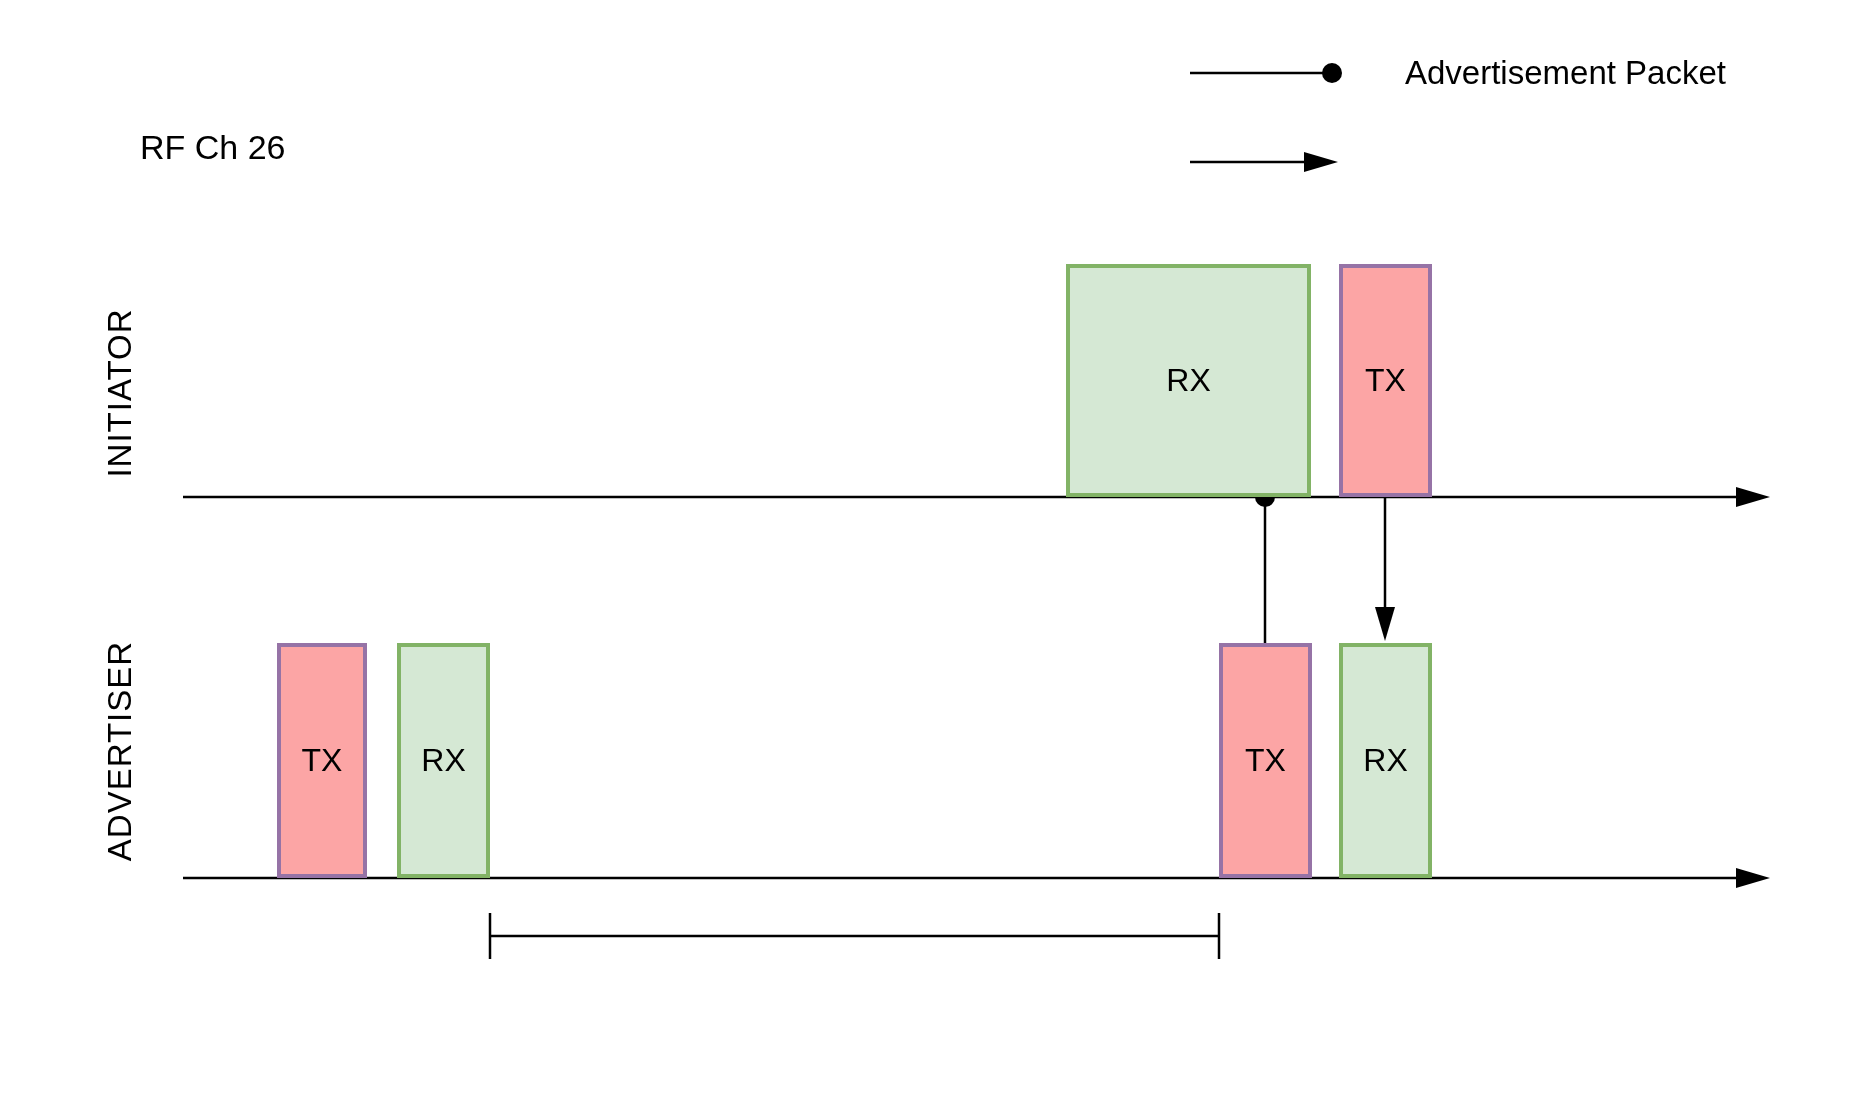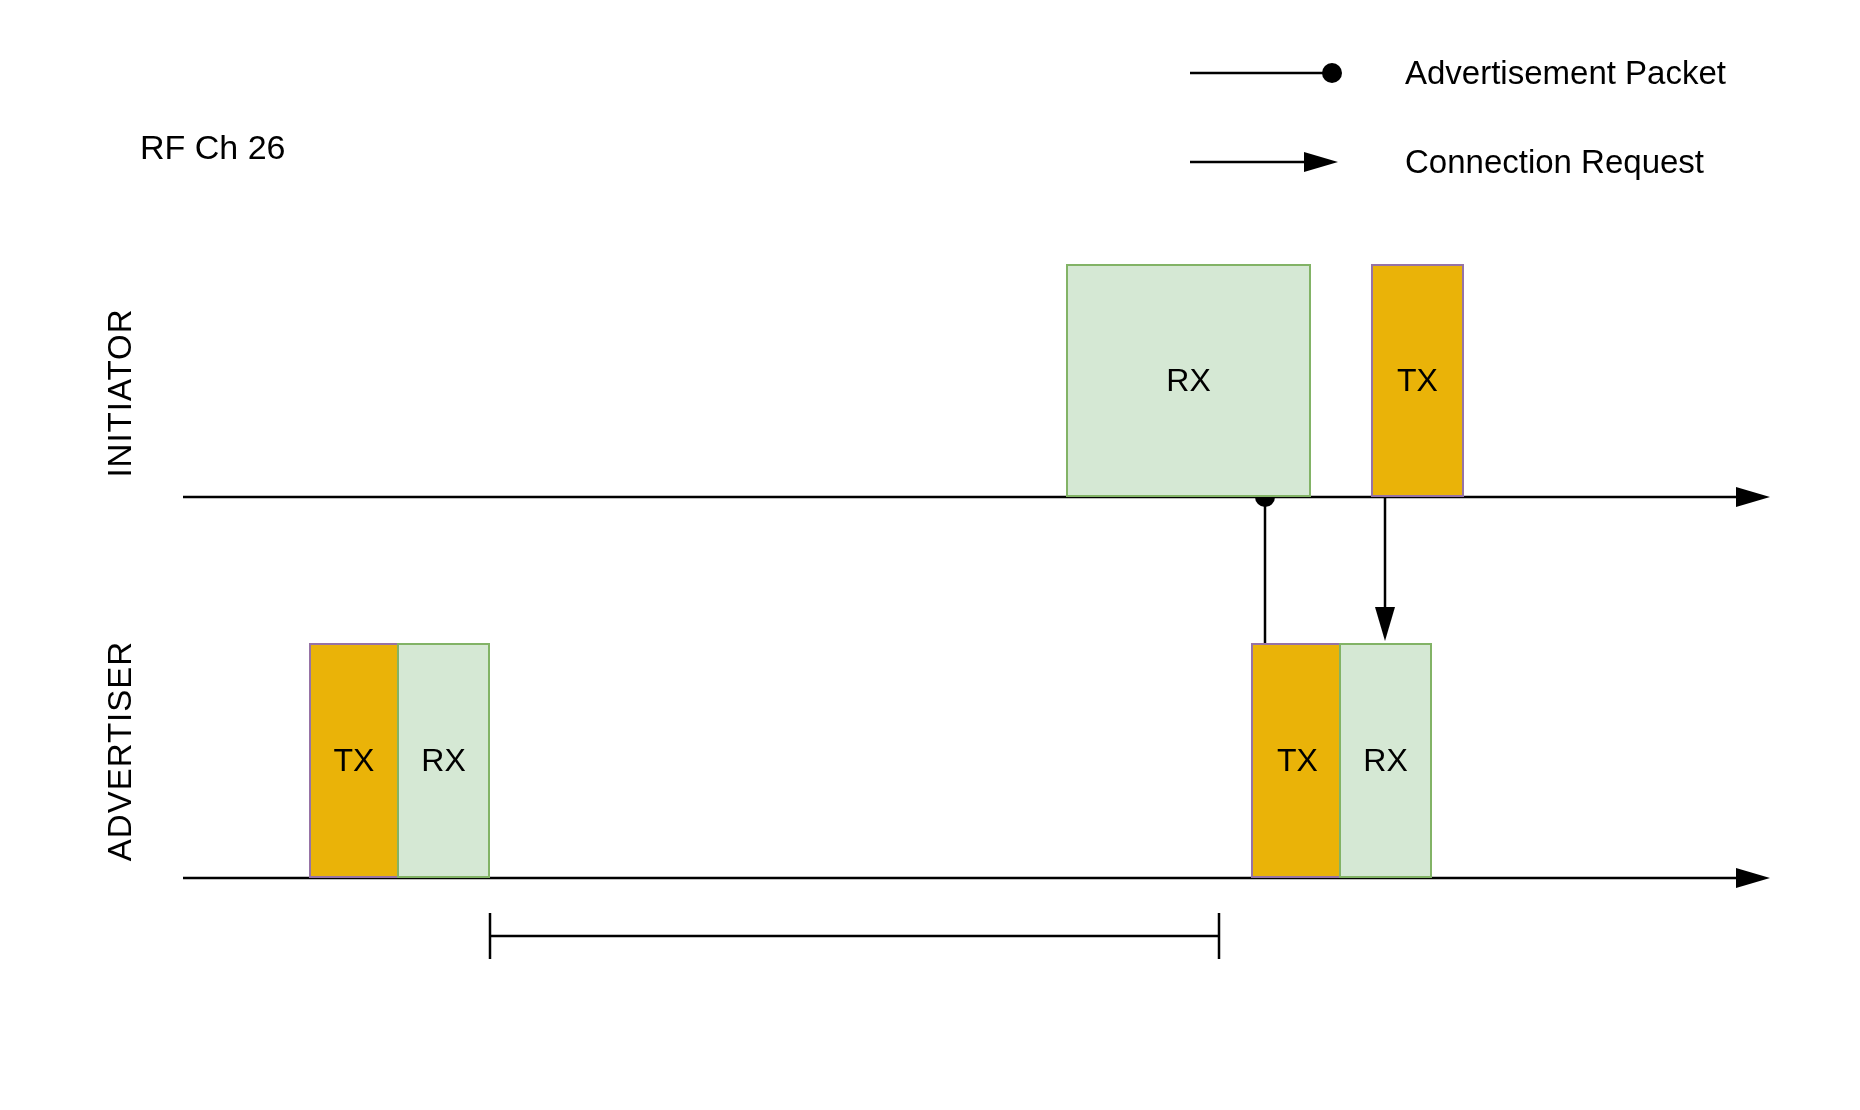--- a/index.html
+++ b/index.html
@@ -15,25 +15,25 @@
     background: #ffffff;
     overflow: hidden;
   }
   .layer { position: absolute; left: 0; top: 0; }
   .box {
     position: absolute;
     display: flex;
     align-items: center;
     justify-content: center;
     font-size: 32px;
-    border: 2px solid #0f172a;
+    border: 4px solid #0f172a;
     box-sizing: border-box;
   }
   .box.green  { background: #d5e8d4; border-color: #82b366; }
-  .box.purple { background: #eab308; border-color: #9673a6; margin-left: 32px; }
+  .box.purple { background: #fca5a5; border-color: #9673a6; }
   .lane-label {
     position: absolute;
     font-size: 33px;
     transform: translate(-50%, -50%) rotate(-90deg);
     white-space: nowrap;
     letter-spacing: 1px;
   }
   .legend-label {
     position: absolute;
     font-size: 33px;
@@ -90,21 +90,20 @@
     </g>
 
     <g>
       <line x1="490" y1="913" x2="490" y2="959" stroke="#000" stroke-width="2.5"></line>
       <line x1="1219" y1="913" x2="1219" y2="959" stroke="#000" stroke-width="2.5"></line>
       <line x1="490" y1="936" x2="1219" y2="936" stroke="#000" stroke-width="2.5"></line>
     </g>
   </svg>
 
   <div class="legend-label" style="left:1405px; top:73px;">Advertisement Packet</div>
-  <div class="legend-label" style="left:1405px; top:162px;">Connection Request</div>
 
   <div class="rf-label" style="left:140px; top:128px;">RF Ch 26</div>
 
   <div class="lane-label" style="left:120px; top:393px;">INITIATOR</div>
   <div class="lane-label" style="left:120px; top:751px;">ADVERTISER</div>
 
   <div class="box green" style="left:1066px; top:264px; width:245px; height:233px;">
     <span>RX</span>
   </div>
   <div class="box purple" style="left:1339px; top:264px; width:93px; height:233px;">

